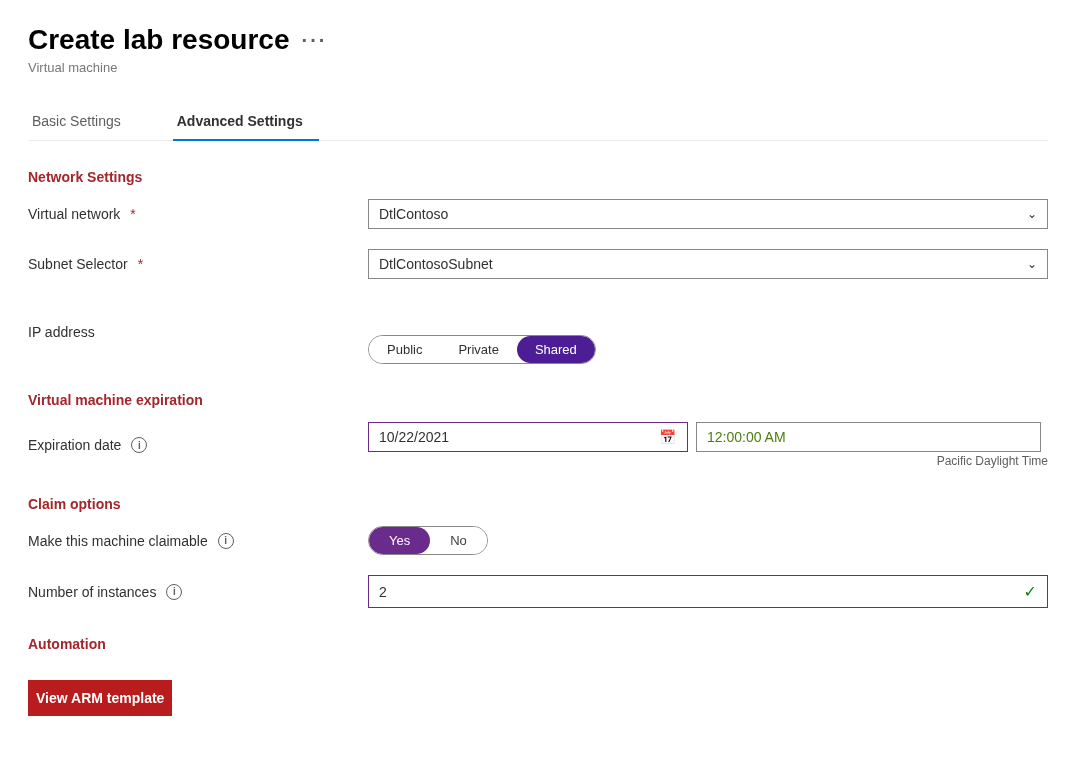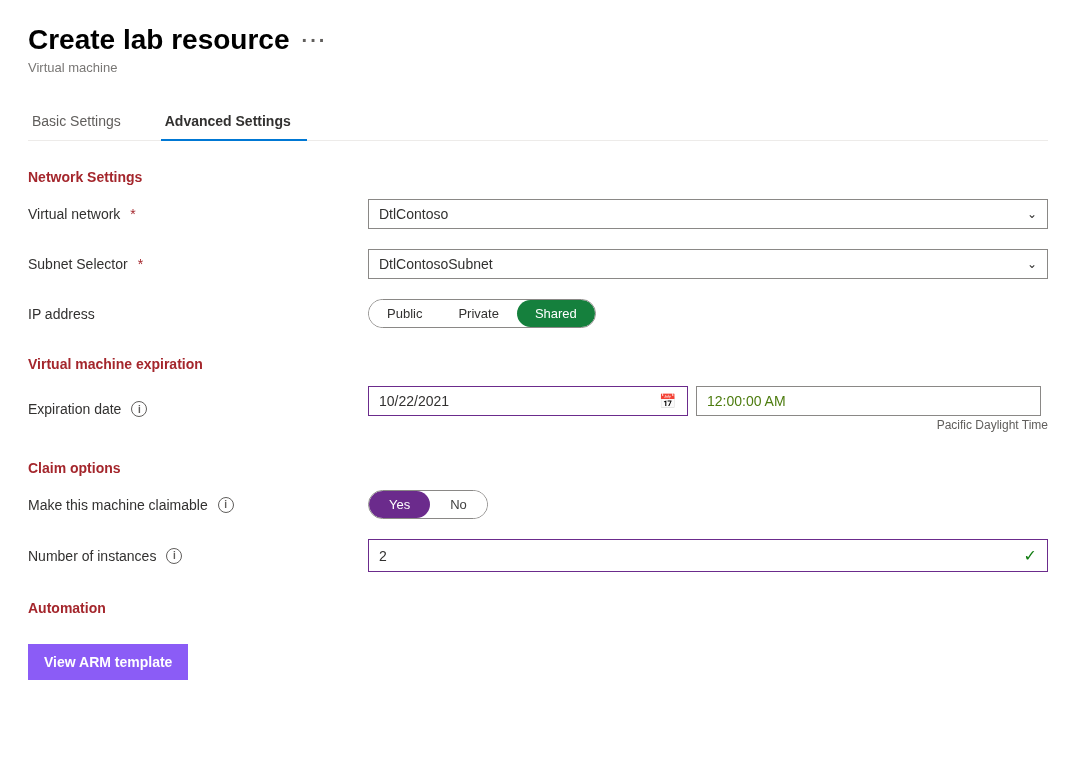--- a/index.html
+++ b/index.html
@@ -27,21 +27,21 @@
       letter-spacing: 2px;
     }
     .page-subtitle {
       font-size: 13px;
       color: #797775;
       margin-top: 4px;
     }
 
     .tabs {
       display: flex;
-      gap: 0;
+      gap: 12px;
       margin-top: 28px;
       border-bottom: 1px solid #edebe9;
     }
     .tab {
       padding: 10px 16px 10px 4px;
       font-size: 14px;
       cursor: pointer;
       color: #323130;
       border-bottom: 2px solid transparent;
       margin-bottom: -1px;
@@ -118,30 +118,31 @@
       color: #323130;
     }
 
     .ip-toggle {
       display: flex;
       align-items: flex-end;
       border: 1.5px solid #8a8886;
       border-radius: 20px;
       overflow: hidden;
       width: fit-content;
+      margin-top: 36px;
     }
     .ip-option {
       padding: 6px 18px;
       font-size: 13px;
       cursor: pointer;
       color: #323130;
       background: #fff;
     }
     .ip-option.selected {
-      background: #15803d;
+      background: #4c1d95;
       color: #fff;
       border-radius: 16px;
     }
 
     .expiration-row {
       display: flex;
       align-items: center;
       gap: 8px;
     }
     .date-input {
@@ -208,24 +209,24 @@
     .check-icon {
       color: #107c10;
       font-size: 16px;
     }
 
     .automation-section {
       margin-top: 28px;
     }
 
     .view-arm-btn {
-      background: #8b5cf6;
+      background: #b91c1c;
       color: #fff;
       border: none;
-      padding: 10px 16px;
+      padding: 10px 8px;
       font-size: 14px;
       cursor: pointer;
       font-weight: 600;
       margin-top: 14px;
     }
 
     .calendar-icon {
       font-size: 14px;
       color: #323130;
       cursor: pointer;

